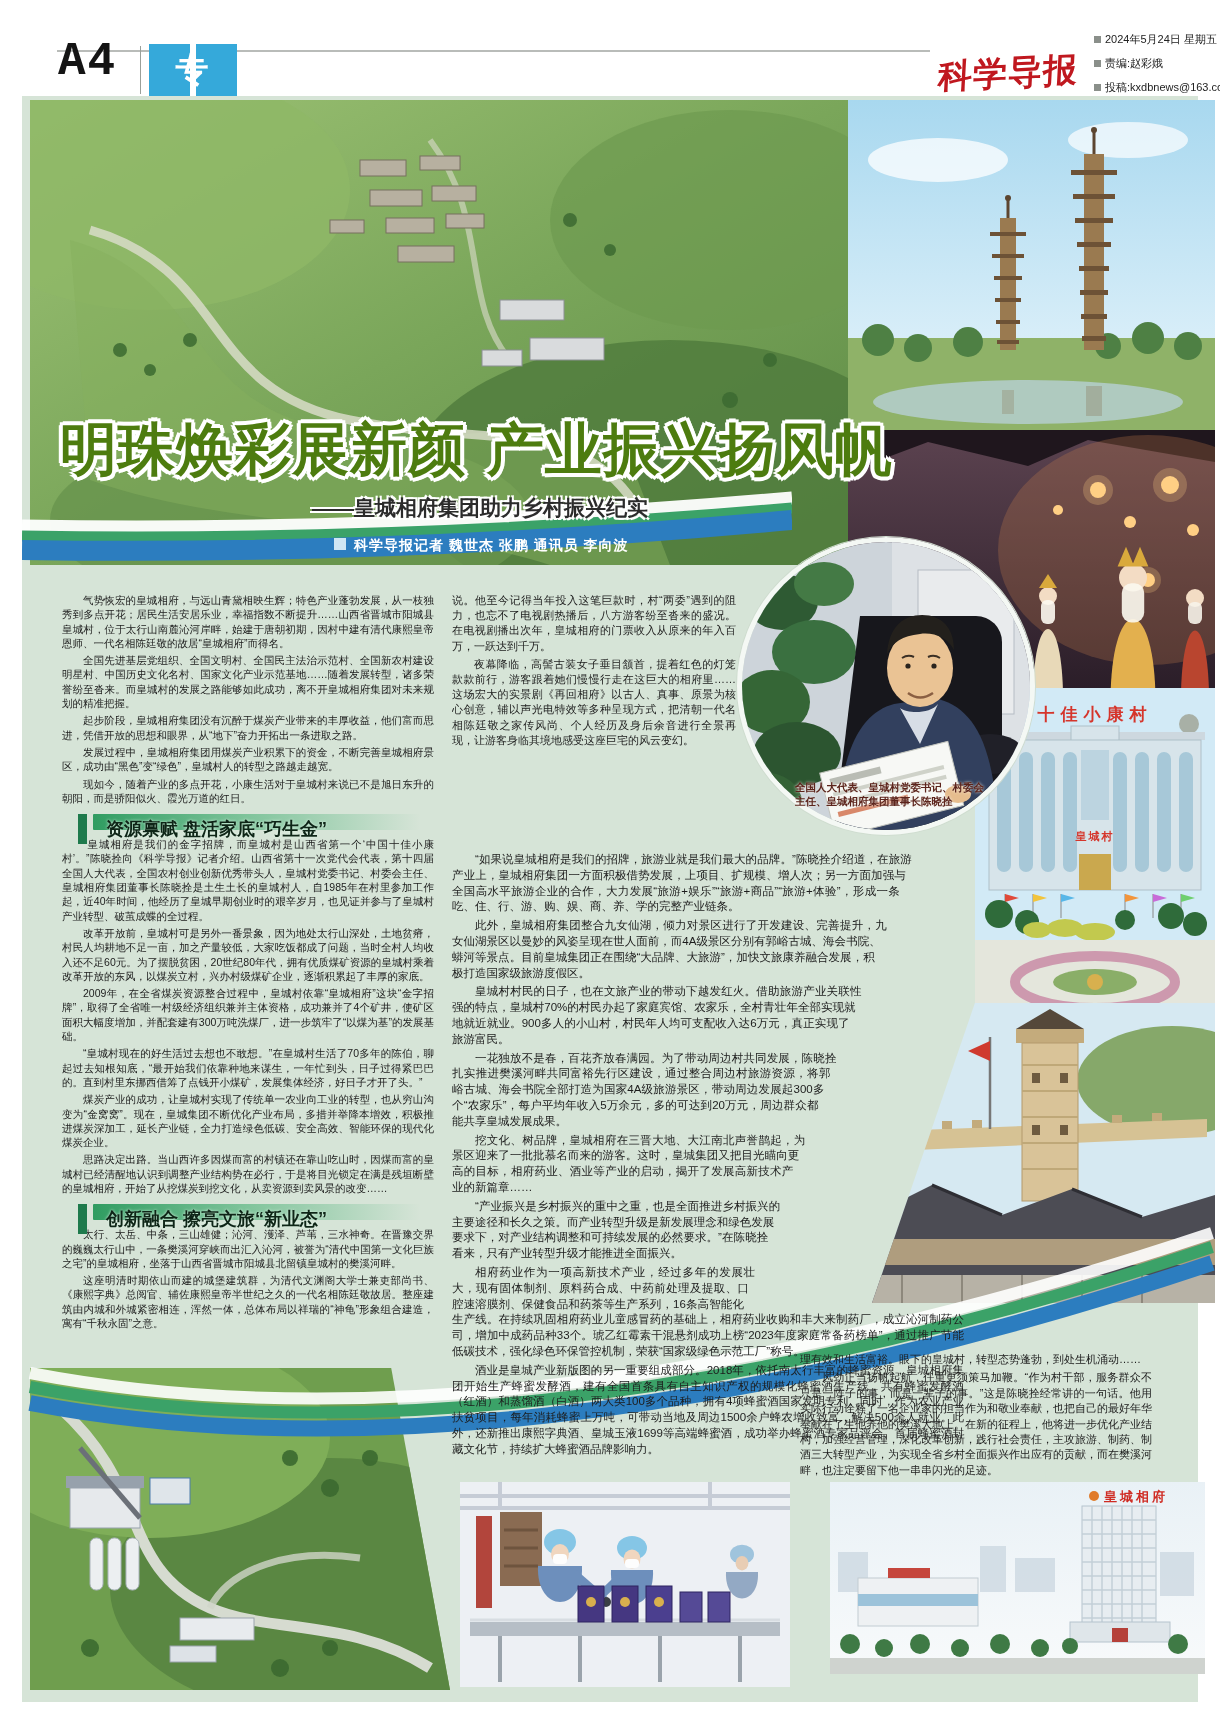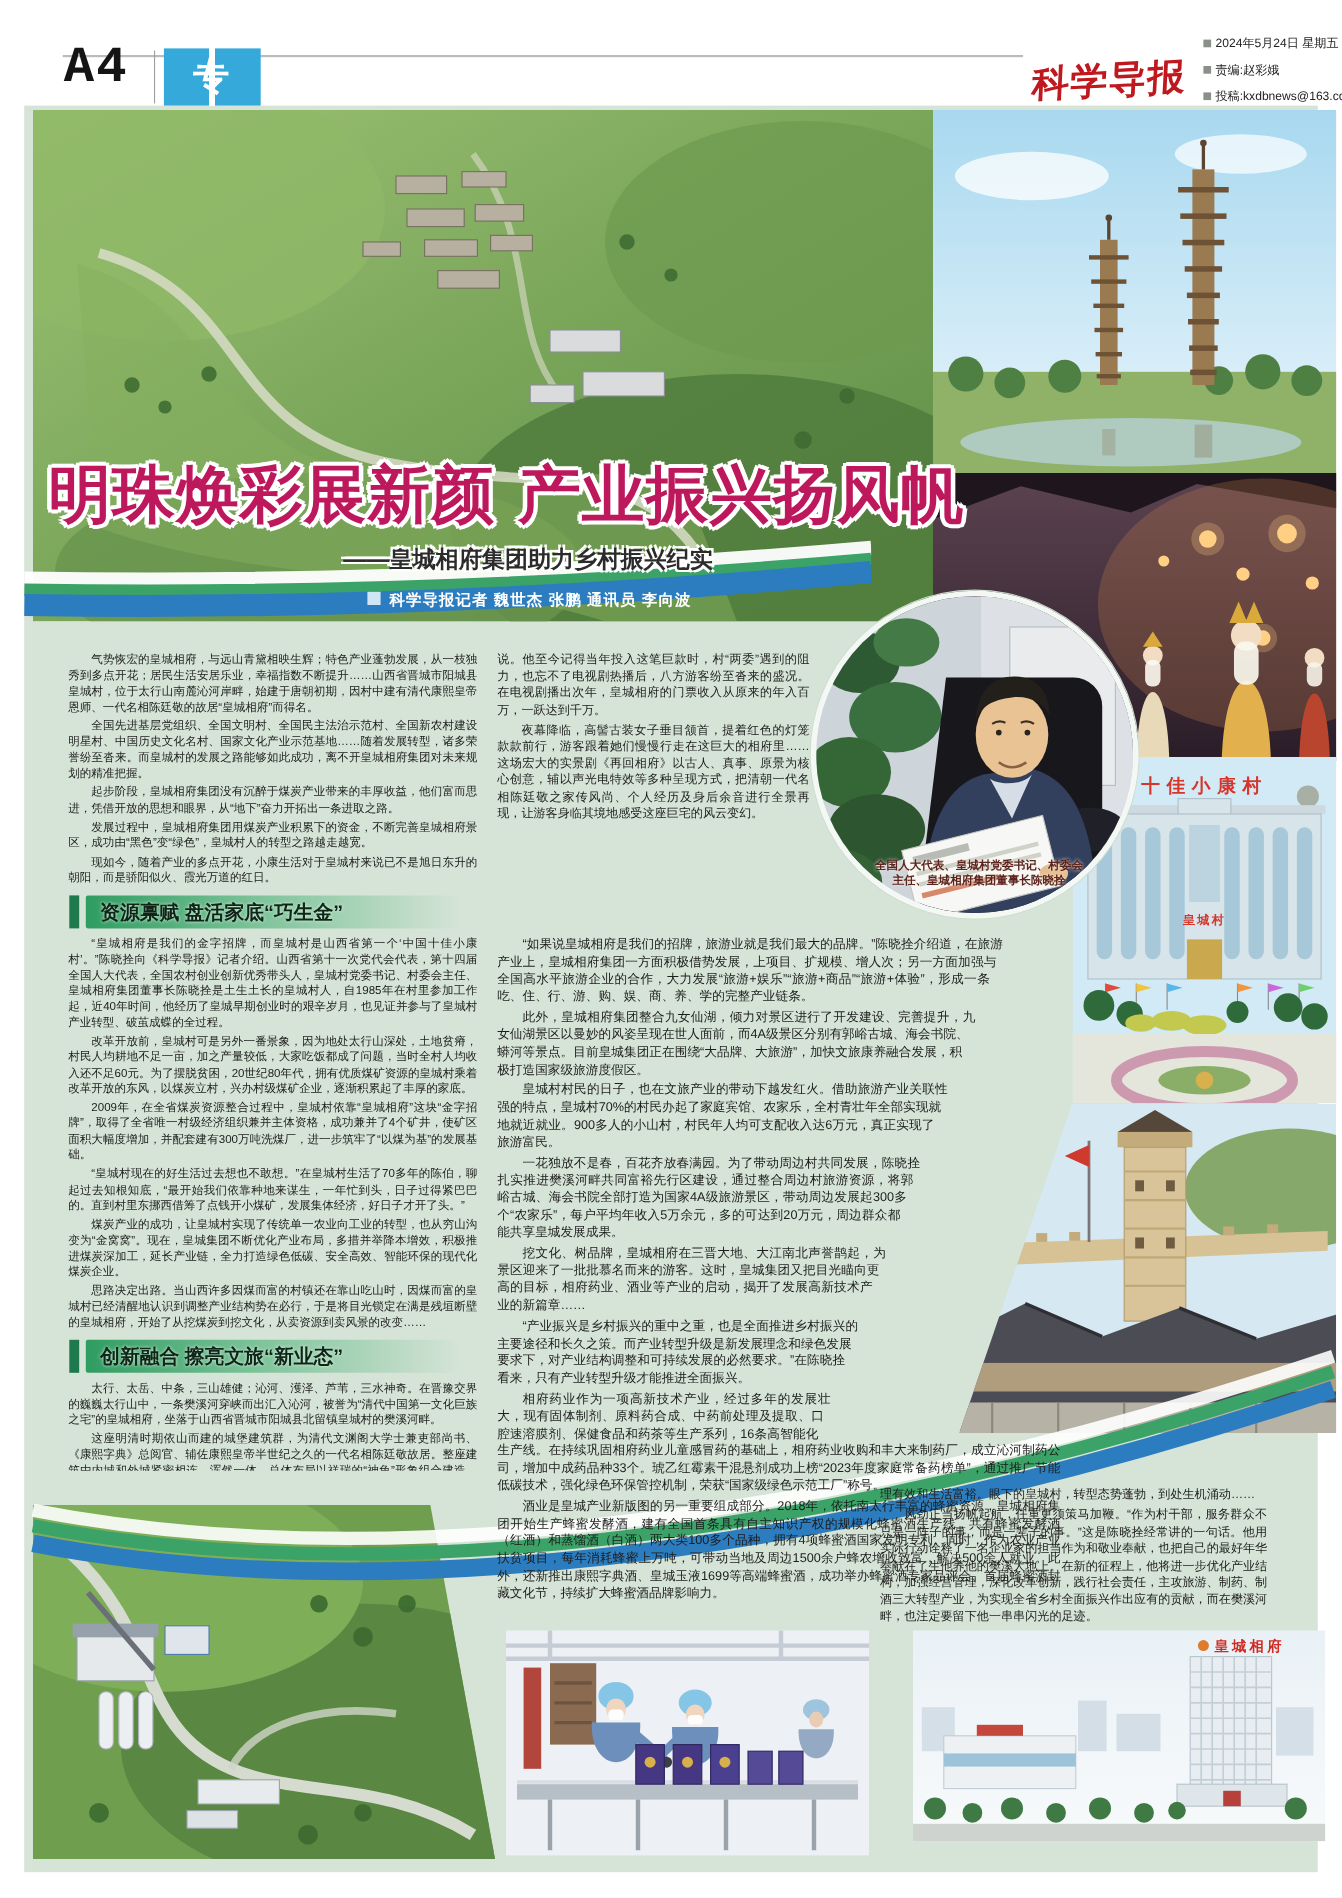--- a/index.html
+++ b/index.html
@@ -16,44 +16,44 @@
          padding-left:10px;box-sizing:border-box;
          background:linear-gradient(90deg,#35a9da 0 47%,#ffffff 47% 53%,#35a9da 53% 100%);}
   .masthead{position:absolute;left:938px;top:50px;width:160px;font-family:"Liberation Serif",serif;
             font-size:34px;font-weight:bold;color:#c0181f;transform:rotate(-3deg) skewX(-6deg);
             letter-spacing:1px;white-space:nowrap;}
   .hinfo{position:absolute;left:1094px;width:126px;font-size:11px;color:#222;white-space:nowrap;}
   .hinfo .sq{display:inline-block;width:7px;height:7px;background:#8a8f8a;margin-right:4px;}
   
   .ph{position:absolute;overflow:hidden;}
   .ph svg{display:block;width:100%;height:100%;}
-  .headline{position:absolute;left:44px;top:412px;z-index:4;font-size:57px;font-weight:900;
-            color:#be185d;white-space:nowrap;letter-spacing:1px;font-family:"DejaVu Sans",sans-serif;
+  .headline{position:absolute;left:60px;top:412px;z-index:4;font-size:57px;font-weight:900;
+            color:#4d7c0f;white-space:nowrap;letter-spacing:1px;font-family:"DejaVu Sans",sans-serif;
             text-shadow:-3px -3px 0 #fff,3px -3px 0 #fff,-3px 3px 0 #fff,3px 3px 0 #fff,
                          0 -4px 0 #fff,0 4px 0 #fff,-4px 0 0 #fff,4px 0 0 #fff;}
   .subtitle{position:absolute;left:312px;top:494px;z-index:4;font-size:21px;font-weight:bold;color:#2b2b2b;
             text-shadow:-2px -2px 0 #fff,2px -2px 0 #fff,-2px 2px 0 #fff,2px 2px 0 #fff;white-space:nowrap;}
   .byline{position:absolute;left:334px;top:537px;z-index:6;font-size:14px;font-weight:bold;color:#ffffff;
           white-space:nowrap;letter-spacing:1px;}
   .byl-sq{display:inline-block;width:12px;height:12px;background:#cfe6f4;margin-right:8px;}
   .wave{position:absolute;z-index:3;pointer-events:none;}
   
   .portrait{position:absolute;left:737px;top:537px;width:288px;height:288px;border-radius:50%;
             overflow:hidden;z-index:6;border:5px solid #f4f8f4;box-shadow:0 0 0 1px #cfdccf;}
   .portrait svg{display:block;width:100%;height:100%;}
   .portrait-caption{position:absolute;left:795px;top:780px;width:190px;z-index:7;font-size:10.5px;
-            font-weight:bold;color:#5c241c;line-height:14px;text-shadow:0 0 3px #f2ede4;text-align:center;}
+            font-weight:bold;color:#5c241c;line-height:14px;text-shadow:0 0 3px #f2ede4;}
   
   .col{position:absolute;z-index:4;text-align:justify;overflow:hidden;}
   .col p{margin:0 0 3px 0;text-indent:2em;}
   .c1{left:62px;top:593px;width:372px;height:744px;font-size:10.5px;line-height:14.3px;}
   .c2a{left:452px;top:593px;width:284px;height:254px;font-size:11px;line-height:15.2px;}
   .c2b{left:452px;top:852px;width:512px;height:614px;font-size:11.5px;line-height:15.8px;}
   .closing{left:800px;top:1352px;width:352px;height:130px;font-size:11px;line-height:15.4px;}
-  .secbar{position:relative;height:30px;margin:9px 0 7px 1px;}
+  .secbar{position:relative;height:16px;margin:9px 0 7px 16px;}
   .secbar .accent{position:absolute;left:0;top:0;width:9px;height:30px;background:#1e7a4c;}
   .secbar .bar{position:absolute;left:15px;right:0;top:0;bottom:0;border-radius:2px 16px 16px 2px;
        background:linear-gradient(90deg,#2f9c61 0%,#7fc49b 45%,rgba(127,196,155,0) 96%);}
   .secbar h2{position:relative;z-index:1;margin:0;padding-left:28px;font-size:18px;line-height:30px;
        font-weight:bold;color:#0e2517;text-shadow:0 0 3px #ddf5e6;white-space:nowrap;}
   .castle-spacer{float:right;width:210px;height:330px;margin:128px 0 0 10px;
        shape-outside:polygon(79% 0%,100% 0%,100% 100%,0% 100%);}
 </style>
 </head>
 <body>

